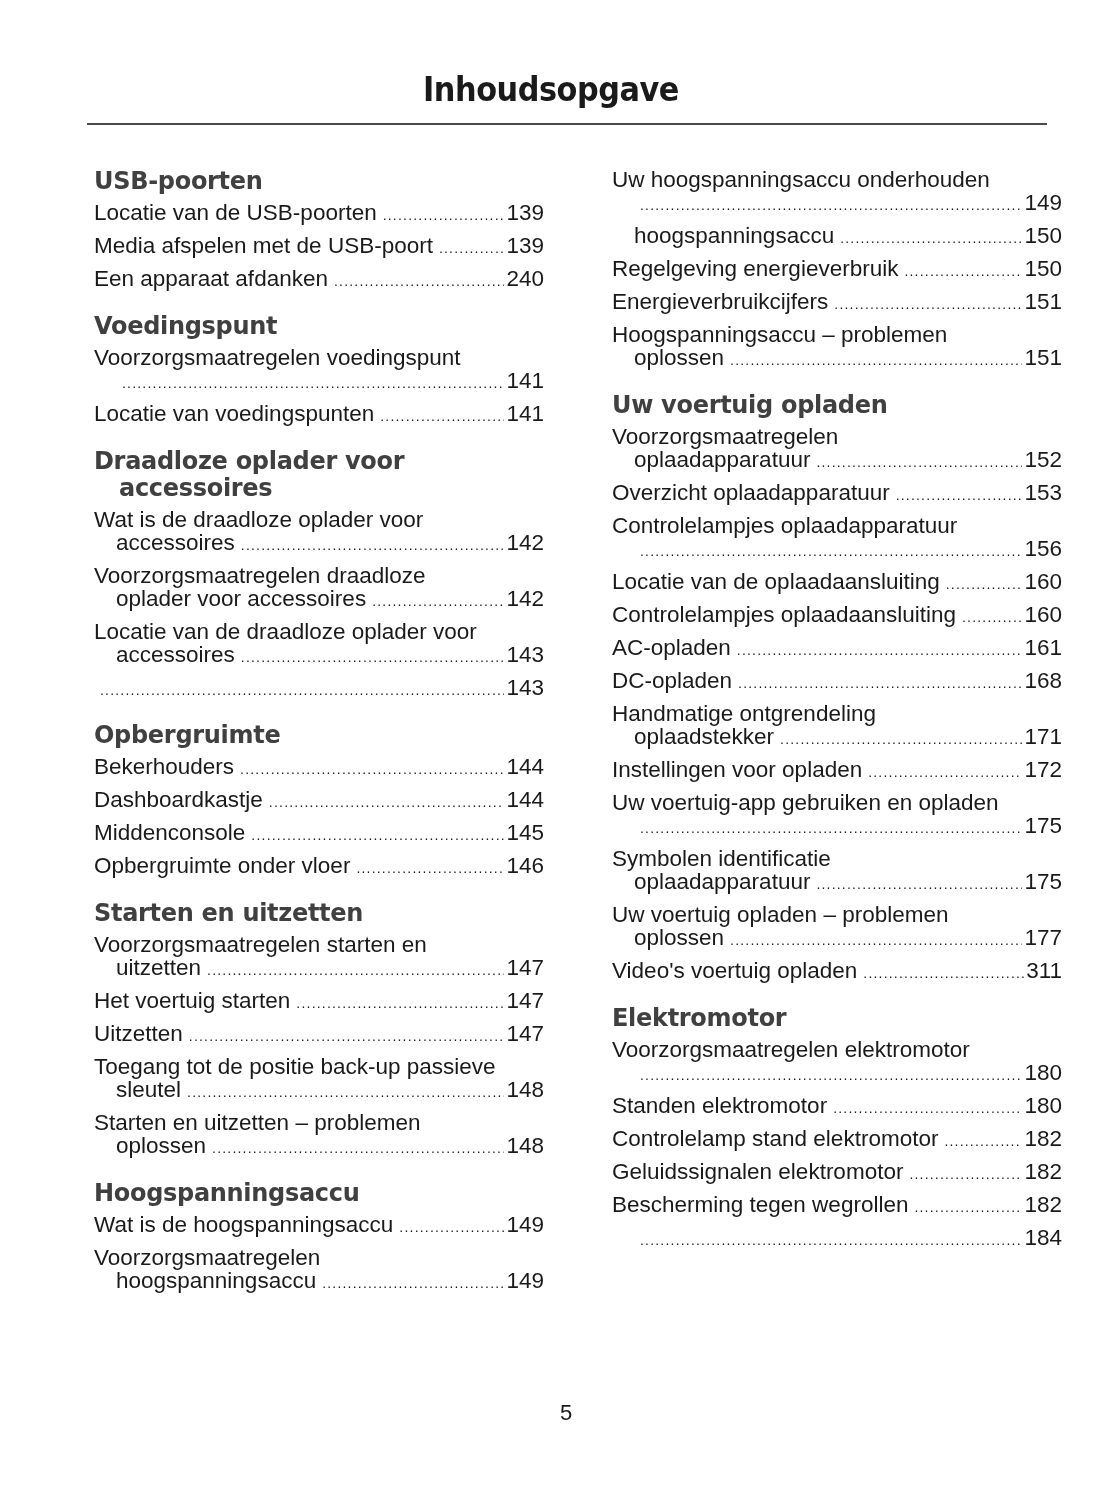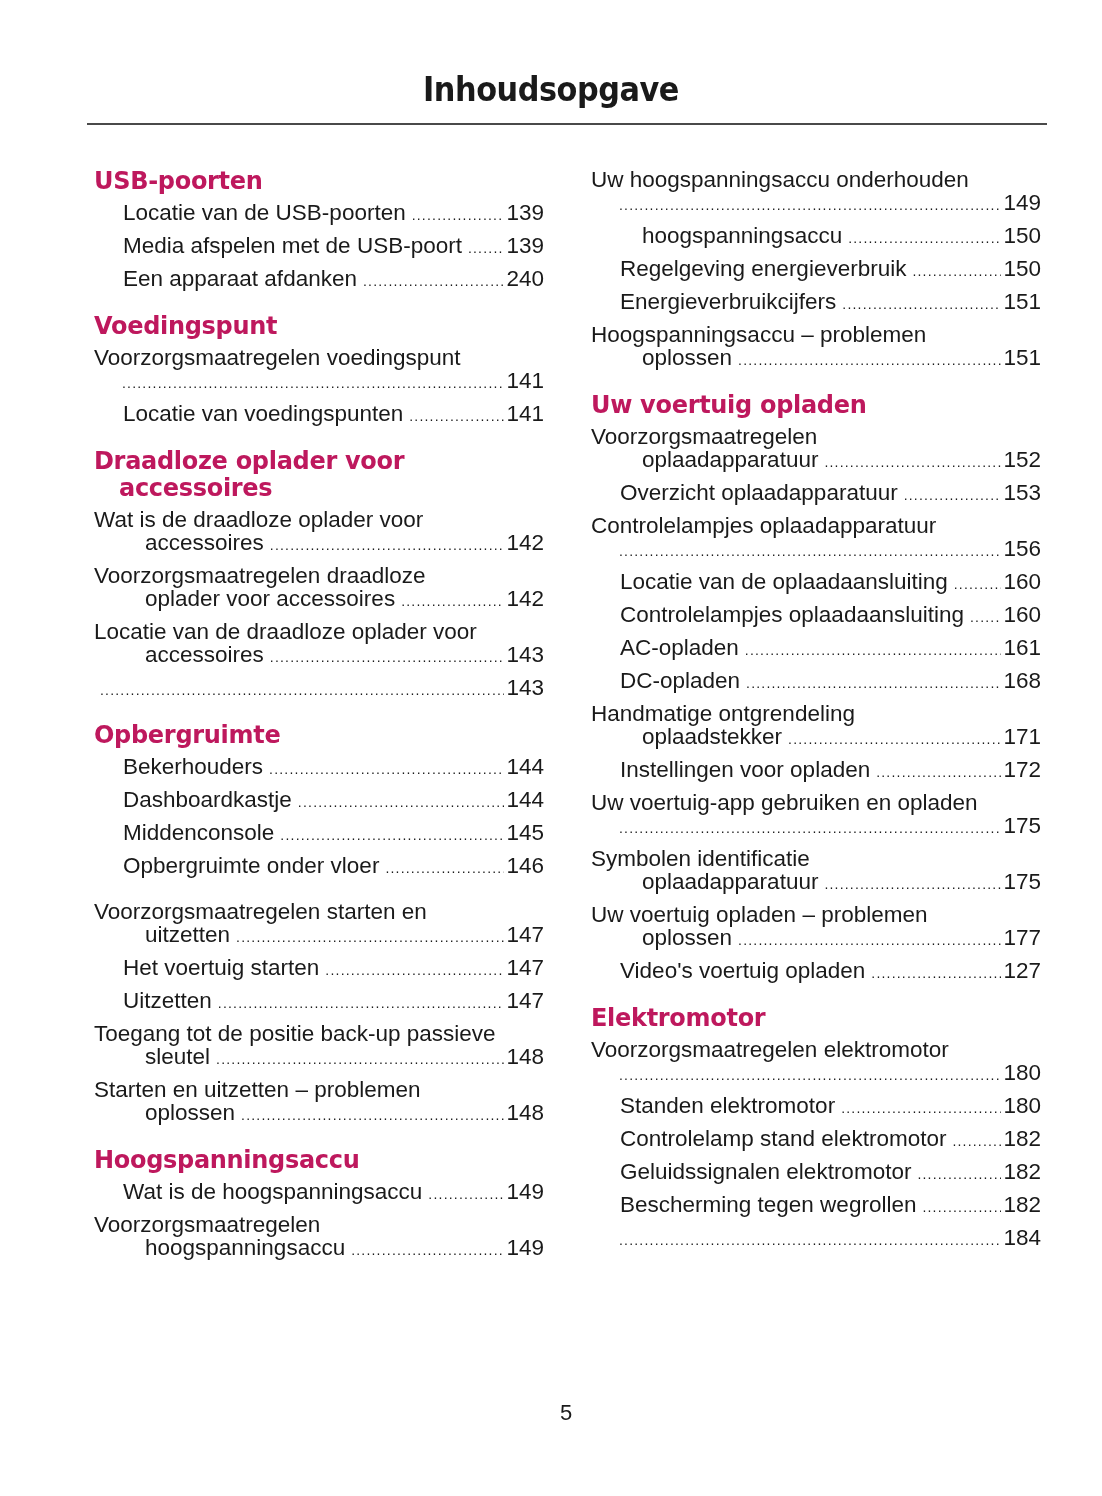--- a/index.html
+++ b/index.html
@@ -13,33 +13,33 @@
     font-family: "DejaVu Sans", sans-serif; font-weight: bold;
     font-size: 33px; letter-spacing: -0.5px; color: #1a1a1a;
     transform: scaleX(0.92);
   }
   .title-rule {
     position: absolute; top: 123px; left: 87px; width: 960px; height: 2px;
     background: #4a4a4a;
   }
   .column { position: absolute; top: 168px; width: 450px; }
   .col-left { left: 94px; }
-  .col-right { left: 591px; }
+  .col-right { left: 612px; }
   .section { margin-bottom: 20px; }
   .section-heading {
     font-family: "DejaVu Sans", sans-serif; font-weight: bold;
     font-size: 24px; line-height: 27px; letter-spacing: -0.3px;
-    margin: 0 0 6px 0; color: #be185d;
+    margin: 0 0 6px 0; color: #404040;
   }
   .section-heading .cont { display: block; padding-left: 25px; }
   .entry { font-size: 22.5px; color: #1a1a1a; margin-bottom: 7px; }
   .entry .line { display: block; line-height: 23px; white-space: nowrap; }
   .entry .leader-line { display: flex; align-items: baseline; line-height: 23px; }
   .entry .leader-line.indent { padding-left: 22px; }
-  .entry .leader-text { white-space: nowrap; flex: 0 0 auto; margin-left: 29px; }
+  .entry .leader-text { white-space: nowrap; flex: 0 0 auto; }
   .entry .dots {
     flex: 1 1 auto; overflow: hidden; white-space: nowrap;
     margin: 0 2px 0 6px; letter-spacing: 1.2px; font-size: 14px; color: #1a1a1a;
   }
   .entry .dots::before {
     content: "............................................................................................................................................................................................................";
   }
   .entry .page-num { flex: 0 0 auto; white-space: nowrap; text-align: right; }
   .page-footer {
     position: absolute; top: 1400px; left: 0; width: 1132px; text-align: center;
@@ -152,20 +152,21 @@
       </div>
       <div class="entry">
         <div class="leader-line">
           <span class="leader-text">Opbergruimte onder vloer</span>
           <span class="dots"></span>
           <span class="page-num">146</span>
         </div>
       </div>
     </div>
     <div class="section">
+      <div class="section-heading"><span>Starten en uitzetten</span></div>
       <div class="entry">
         <span class="line">Voorzorgsmaatregelen starten en</span>
         <div class="leader-line indent">
           <span class="leader-text">uitzetten</span>
           <span class="dots"></span>
           <span class="page-num">147</span>
         </div>
       </div>
       <div class="entry">
         <div class="leader-line">
@@ -343,21 +344,21 @@
         <div class="leader-line indent">
           <span class="leader-text">oplossen</span>
           <span class="dots"></span>
           <span class="page-num">177</span>
         </div>
       </div>
       <div class="entry">
         <div class="leader-line">
           <span class="leader-text">Video's voertuig opladen</span>
           <span class="dots"></span>
-          <span class="page-num">127</span>
+          <span class="page-num">311</span>
         </div>
       </div>
     </div>
     <div class="section">
       <div class="section-heading"><span>Elektromotor</span></div>
       <div class="entry">
         <span class="line">Voorzorgsmaatregelen elektromotor</span>
         <div class="leader-line indent">
           <span class="dots"></span>
           <span class="page-num">180</span>

